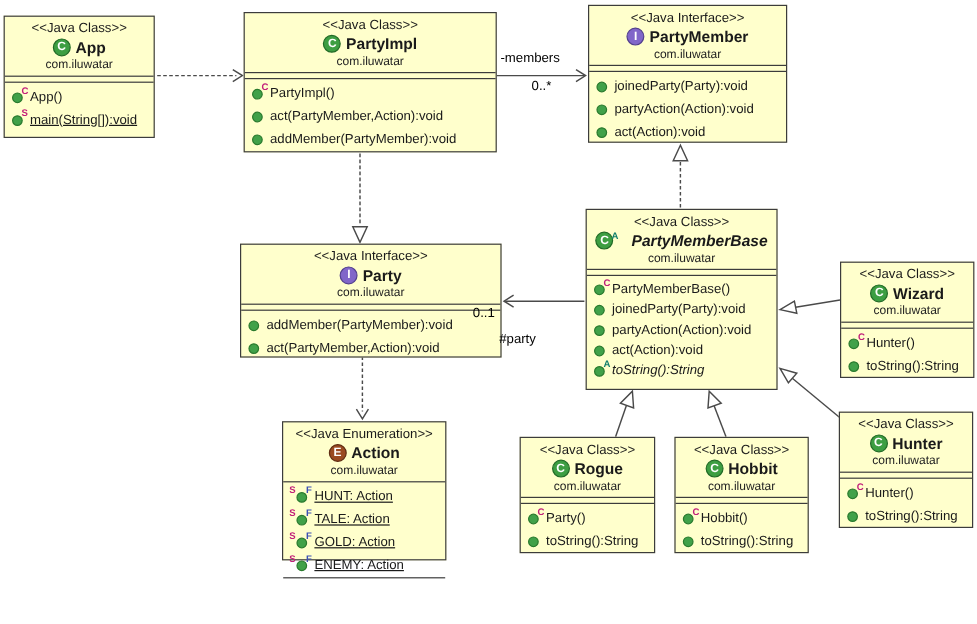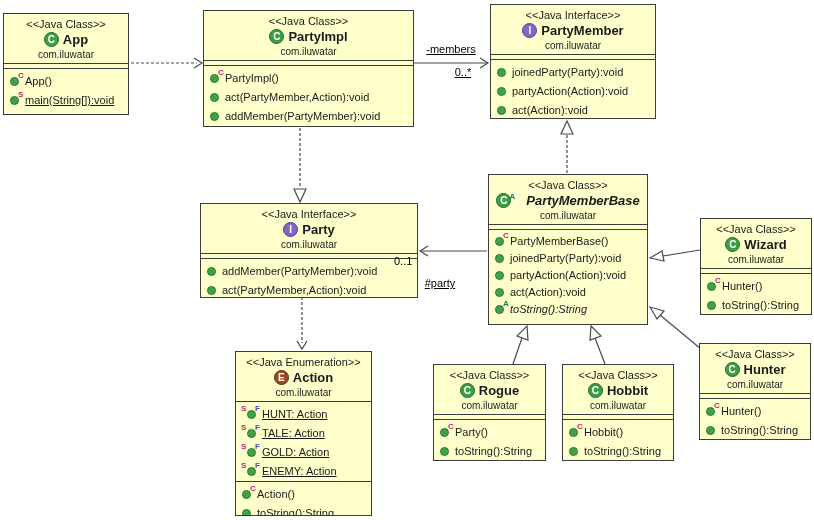--- a/index.html
+++ b/index.html
@@ -37,21 +37,21 @@
   .mi{position:relative;display:inline-block;width:16px;height:14px;flex:0 0 16px;}
   .mi .dot{position:absolute;left:1px;bottom:2px;width:7px;height:7px;border-radius:50%;
            background:#41a149;border:1px solid #2a7a2e;box-sizing:content-box;}
   .mi .sup{position:absolute;left:9px;top:-3px;font-size:8px;font-weight:bold;}
   .sup.red{color:#c2207a}.sup.teal{color:#0e7d6b}
   .mi.field{width:21px;flex:0 0 21px;}
   .mi.field .s{position:absolute;left:0;top:-3px;font-size:8px;font-weight:bold;color:#c2207a;}
   .mi.field .dot{left:6px;}
   .mi.field .f{position:absolute;left:14px;top:-3px;font-size:8px;font-weight:bold;color:#3c50b4;}
   .edge-label{position:absolute;font-size:11px;z-index:3;color:#000;white-space:nowrap;}
-  .ctr{text-align:center;text-decoration:underline;}
+  .ctr{}
 </style>
 </head>
 <body>
 
 <svg class="edges" width="814" height="520" viewBox="0 0 814 520">
   <g stroke="#4a4a4a" stroke-width="1.2" fill="none">
 
     <g>
       <path d="M131,63 L197,63" stroke-dasharray="3,2"></path>
       <path d="M194,58 L202,63 L194,68"></path>
@@ -394,21 +394,21 @@
     </div>
     <div class="member">
       <span class="mi">
           <i class="dot"></i>
         </span>
       <span>toString():String</span>
     </div>
   </div>
 </div>
 
-<div class="uml-box" style="left:235px;top:351px;width:137px;height:165px;">
+<div class="uml-box" style="left:235px;top:351px;width:137px;height:116px;">
   <div class="hdr">
     <div class="stereo">&lt;&lt;Java Enumeration&gt;&gt;</div>
     <div class="title-row">
       <span class="cicon enum">
           <span>E</span>
         </span>
       <span class="cname">Action</span>
     </div>
     <div class="pkg">com.iluwatar</div>
   </div>

